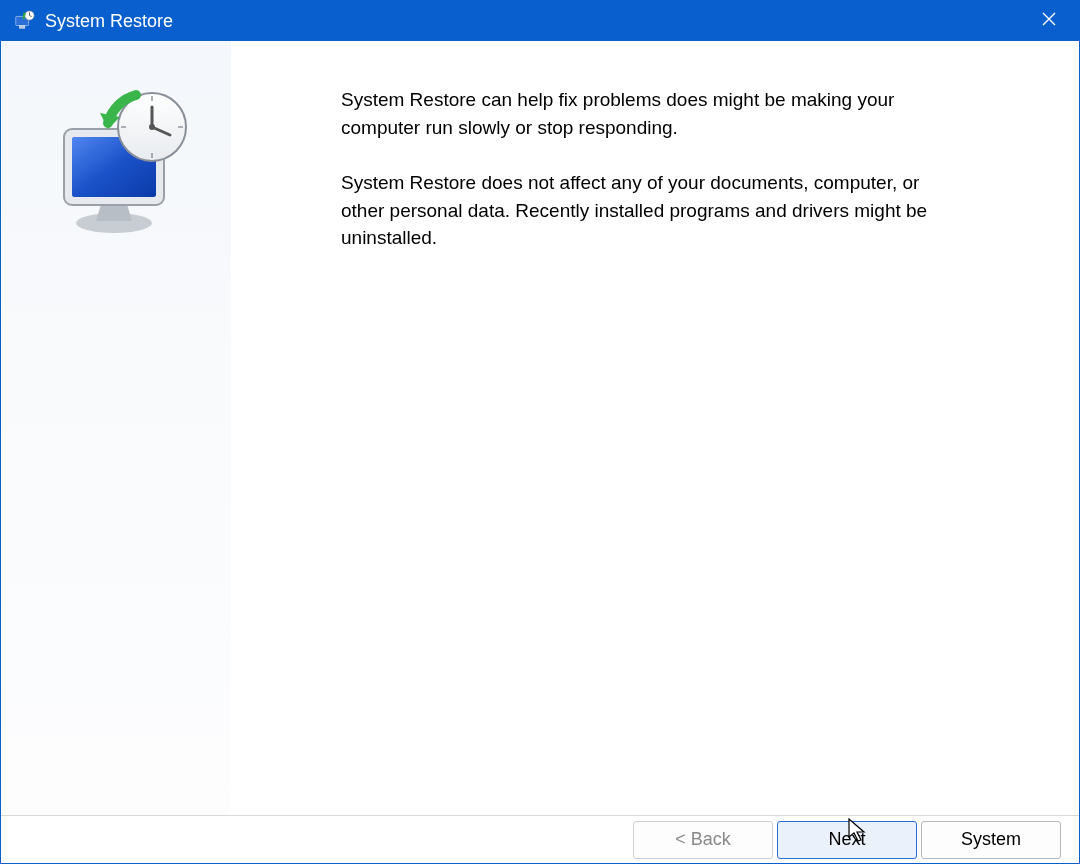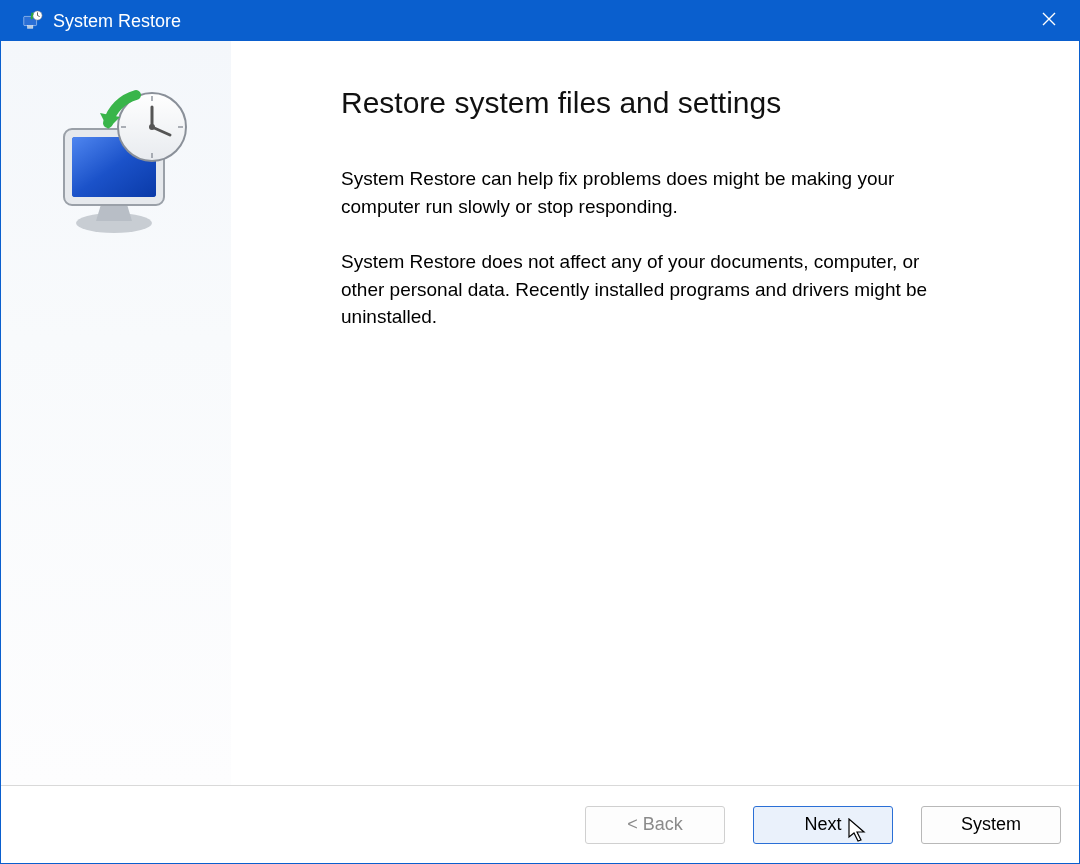--- a/index.html
+++ b/index.html
@@ -18,21 +18,21 @@
       display: flex;
       flex-direction: column;
       background: #fff;
     }
     .titlebar {
       height: 40px;
       background: #0a5fce;
       color: #fff;
       display: flex;
       align-items: center;
-      padding-left: 20px;
+      padding-left: 12px;
       position: relative;
       flex-shrink: 0;
     }
     .titlebar .title-text {
       font-size: 18px;
       font-weight: 400;
       margin-left: 10px;
     }
     .title-icon {
       width: 22px;
@@ -86,26 +86,26 @@
       margin-bottom: 45px;
     }
     .content p {
       font-size: 19px;
       line-height: 1.45;
       margin-bottom: 28px;
       color: #000;
       max-width: 620px;
     }
     .footer {
-      height: 78px;
+      height: 48px;
       border-top: 1px solid #d9d9d9;
       display: flex;
       justify-content: flex-end;
       align-items: center;
-      gap: 28px;
+      gap: 4px;
       padding-right: 18px;
       flex-shrink: 0;
       background: #fff;
     }
     .btn {
       min-width: 140px;
       height: 38px;
       border: 1px solid #b8b8b8;
       background: #fdfdfd;
       font-size: 18px;
@@ -197,21 +197,20 @@
           <line x1="116" y1="46" x2="134" y2="54" stroke="#555" stroke-width="3" stroke-linecap="round"></line>
           <circle cx="116" cy="46" r="3" fill="#555"></circle>
 
           <path d="M100 14 A 40 40 0 0 0 72 42" stroke="#39b54a" stroke-width="10" fill="none" stroke-linecap="round"></path>
           <path d="M64 32 L72 48 L84 36 Z" fill="#39b54a"></path>
         </svg>
       </span>
     </div>
 
     <div class="content">
-      <h1>Restore system files and settings</h1>
       <p>System Restore can help fix problems does might be making your computer run slowly or stop responding.</p>
       <p>System Restore does not affect any of your documents, computer, or other personal data. Recently installed programs and drivers might be uninstalled.</p>
     </div>
   </div>
 
   <div class="footer">
     <button class="btn disabled">&lt; Back</button>
     <button class="btn primary">Next</button>
     <button class="btn">System</button>
   </div>

